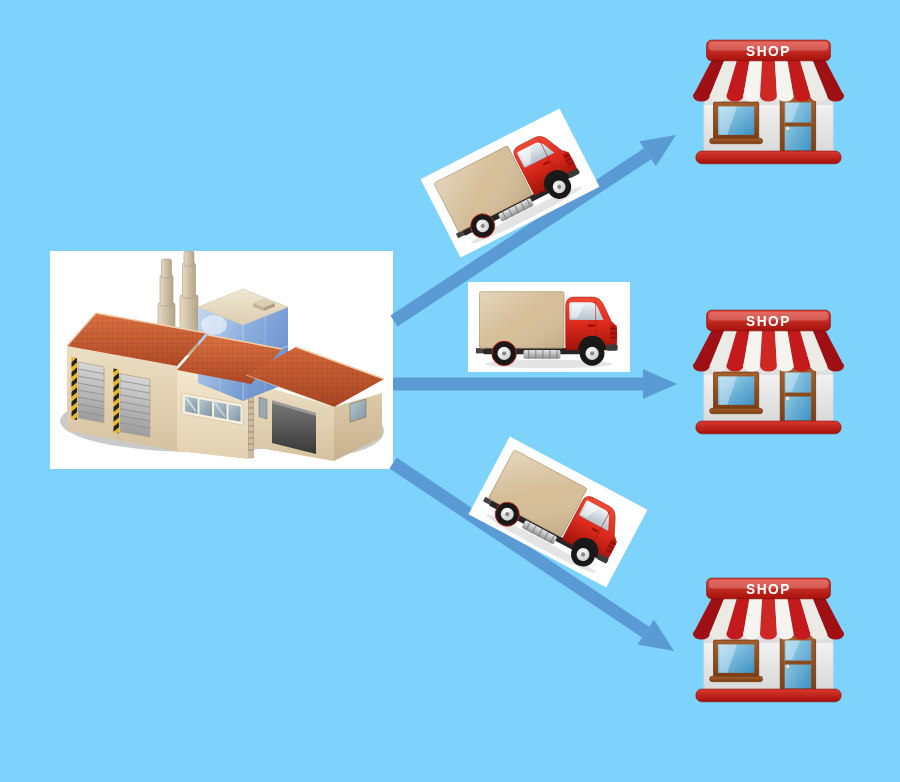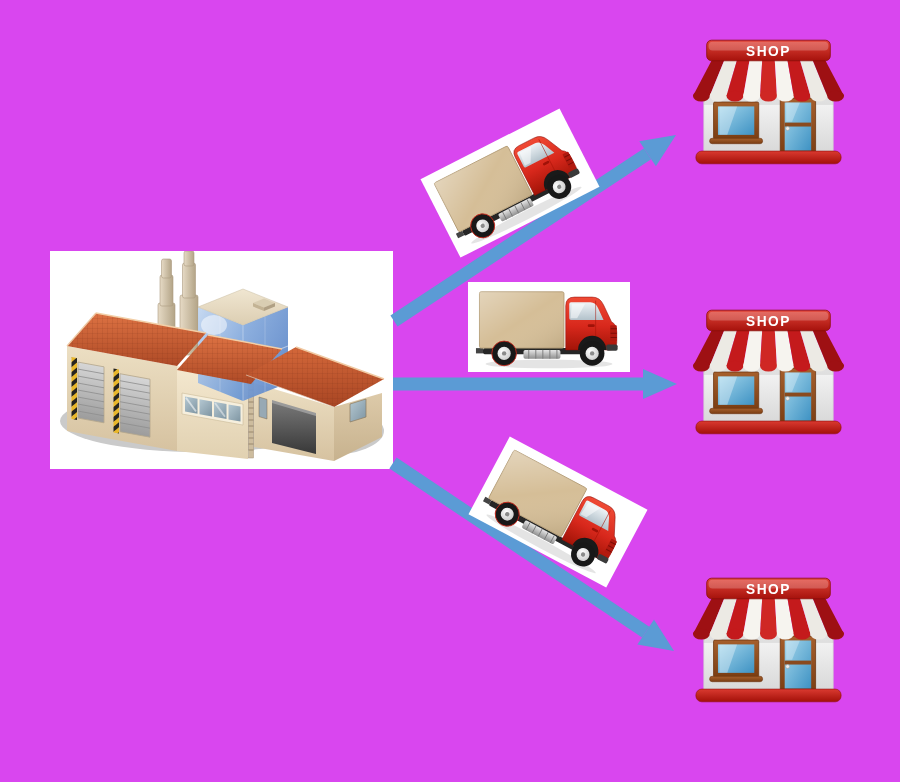--- a/index.html
+++ b/index.html
@@ -1,18 +1,18 @@
 <!DOCTYPE html>
 <html><head>
 <meta charset="utf-8">
 <style>
   html,body{margin:0;padding:0;background:#f3f3f2;}
   .canvas{
     position:relative;width:900px;height:782px;overflow:hidden;
-    background:#d946ef;font-family:"Liberation Sans",sans-serif;
+    background:#7dd3fc;font-family:"Liberation Sans",sans-serif;
   }
   .backdrop{position:absolute;background:#ffffff;}
   .factory-box{left:50px;top:251px;width:343px;height:218px;z-index:1;}
   .arrow-layer{position:absolute;left:0;top:0;width:900px;height:782px;z-index:2;pointer-events:none;}
   .truck-box{display:flex;align-items:flex-end;justify-content:center;z-index:3;}
   .truck-box svg{display:block;margin-bottom:1px;}
   .truck-box-top{left:432px;top:139px;width:156px;height:88px;transform:rotate(-27deg);}
   .truck-box-mid{left:468px;top:282px;width:162px;height:90px;}
   .truck-box-bot{left:480px;top:468px;width:156px;height:88px;transform:rotate(28deg);}
   .shop{position:absolute;width:157px;height:134px;z-index:3;}

